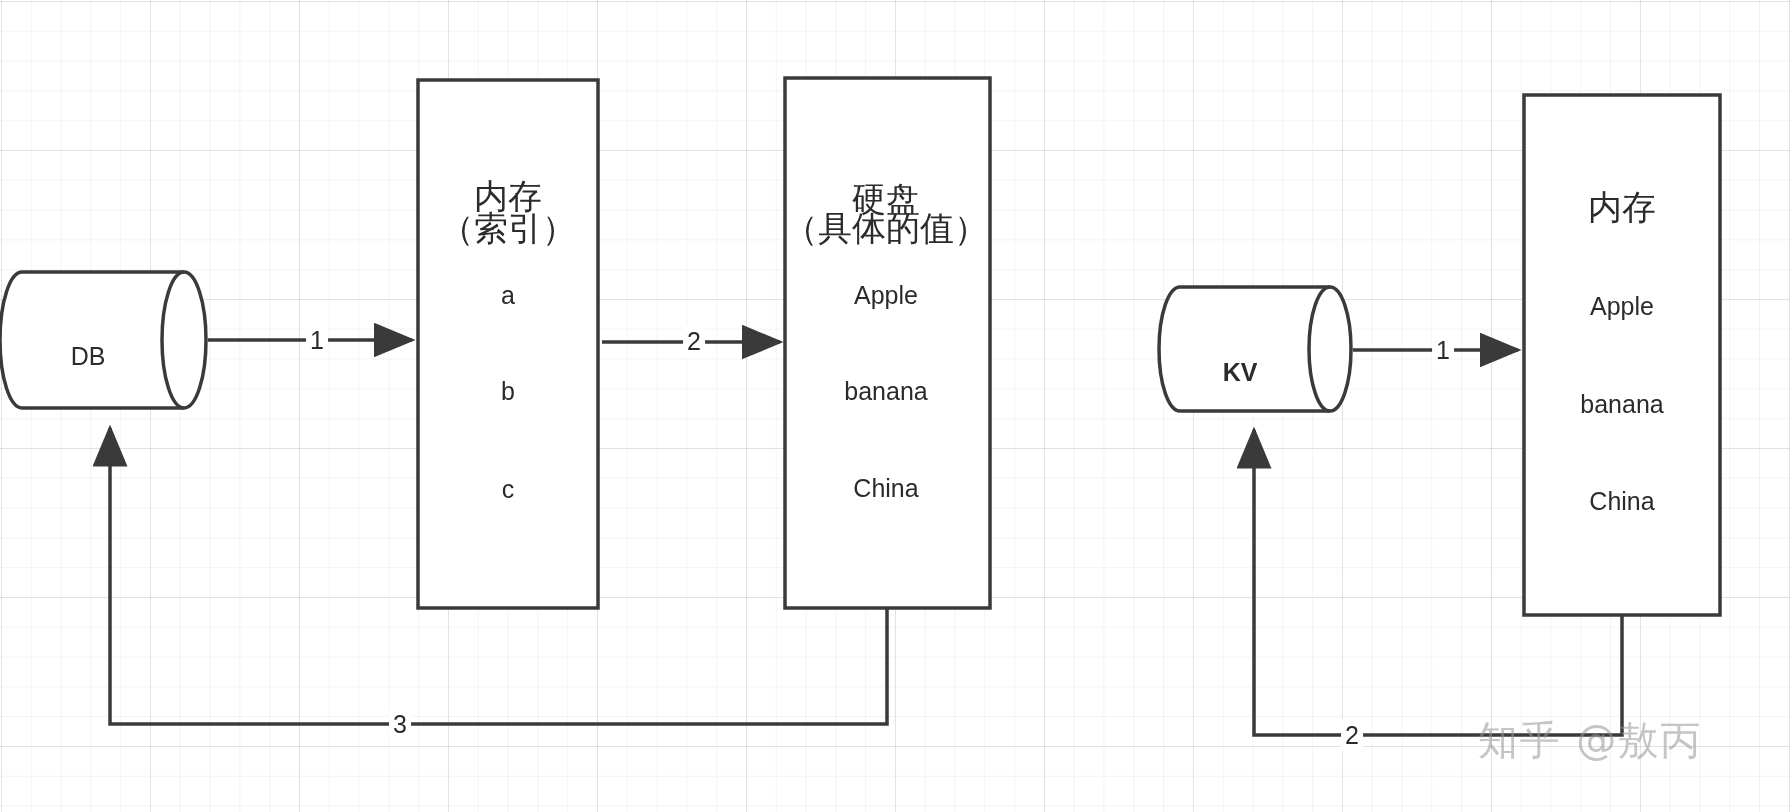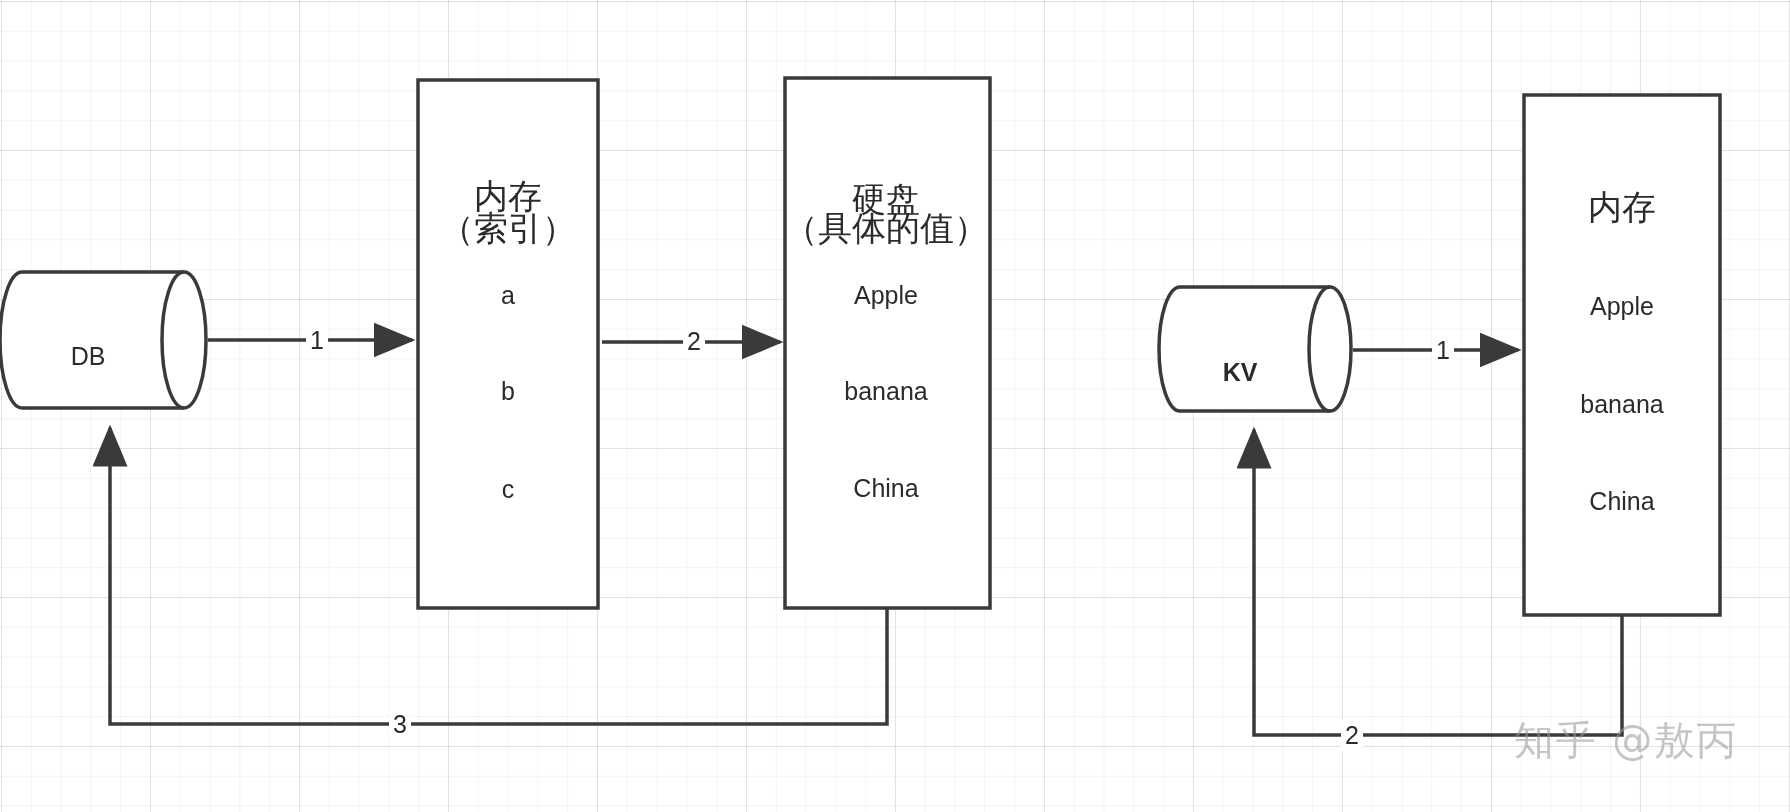--- a/index.html
+++ b/index.html
@@ -50,21 +50,20 @@
     color: #2b2b2b;
   }
   .watermark {
     position: absolute;
     color: rgba(150,150,150,0.55);
     font-size: 40px;
     white-space: nowrap;
     letter-spacing: 2px;
     transform: translate(-50%, -50%);
     font-family: "DejaVu Sans", sans-serif;
-    margin-left: 36px;
   }
 </style>
 </head>
 <body>
 
 <div id="canvas">
 
   <svg id="vec" viewBox="0 0 1790 812">
     <defs>
       <marker id="arrow" viewBox="0 0 12 10" refX="11" refY="5" markerWidth="12" markerHeight="10" orient="auto-start-reverse">

